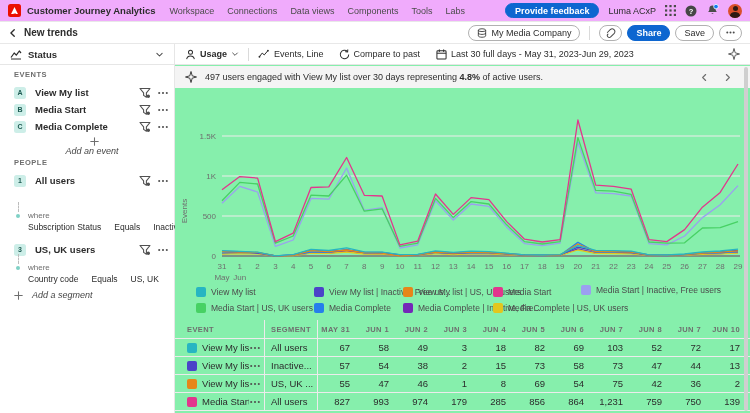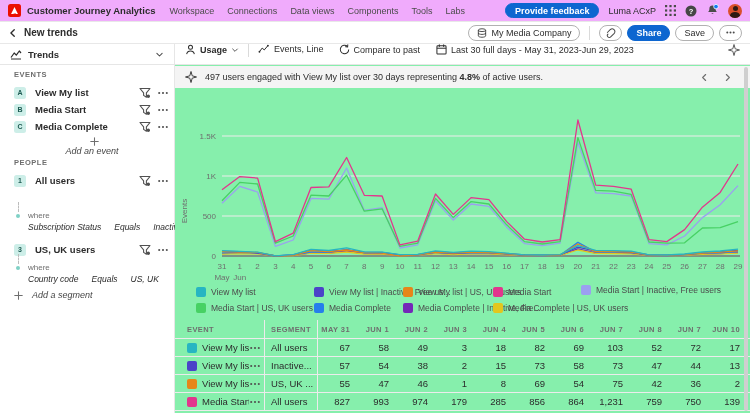--- a/index.html
+++ b/index.html
@@ -32,21 +32,21 @@
        padding:0 8px;font-size:9px;background:#fff;color:#2c2c2c;cursor:pointer;white-space:nowrap;box-sizing:border-box;}
   .btn.primary{background:#0d66d0;border-color:#0d66d0;color:#fff;font-weight:700;}
   .btn.icononly{padding:0 5px;}
   .vdiv{width:1px;height:14px;background:#dadada;margin:0 4px;}
   
   .toolrow-left{position:absolute;left:0;top:44px;width:175px;height:21px;border-bottom:1px solid #e6e6e6;
                 border-right:1px solid #e6e6e6;display:flex;align-items:center;padding:0 10px;box-sizing:border-box;cursor:pointer;}
   .toolrow-left .lbl{font-size:9.5px;font-weight:700;margin-left:6px;}
   .toolrow-left .chev{margin-left:auto;}
   .toolrow-main{position:absolute;left:175px;top:44px;width:575px;height:21px;border-bottom:1px solid #e6e6e6;
-                display:flex;align-items:flex-start;padding:0 10px;box-sizing:border-box;}
+                display:flex;align-items:center;padding:0 10px;box-sizing:border-box;}
   .tool-group{display:flex;align-items:center;gap:4px;cursor:pointer;white-space:nowrap;}
   .tool-group .lbl{font-size:9px;color:#2c2c2c;}
   .tool-group .lbl.b{font-weight:700;}
   .vsep{width:1px;height:13px;background:#dadada;margin:0 9px;}
   .insights-toggle{margin-left:auto;cursor:pointer;}
   
   .leftpanel{position:absolute;left:0;top:65px;width:175px;height:348px;border-right:1px solid #e6e6e6;
              box-sizing:border-box;background:#fff;}
   .sec-label{position:absolute;left:14px;font-size:7.5px;font-weight:700;letter-spacing:.5px;color:#6e6e6e;}
   .p-item{position:absolute;left:0;width:175px;height:17px;display:flex;align-items:center;cursor:pointer;}
@@ -54,21 +54,21 @@
          display:flex;align-items:center;justify-content:center;margin-left:14px;flex:0 0 auto;}
   .p-item .p-label{font-size:9.5px;font-weight:700;margin-left:9px;flex:1;white-space:nowrap;overflow:hidden;}
   .p-item .ic{margin-right:6px;flex:0 0 auto;cursor:pointer;}
   .p-add{position:absolute;left:0;width:175px;height:16px;display:flex;align-items:center;cursor:pointer;}
   .p-add .p-label{font-size:9px;font-style:italic;color:#464646;margin-left:9px;}
   .p-add .plus{margin-left:14px;}
   .where-block{position:absolute;left:0;width:175px;height:26px;}
   .where-dot{position:absolute;left:16px;top:3px;width:4px;height:4px;border-radius:50%;background:#7fd1c6;}
   .where-line{position:absolute;left:17.5px;top:-9px;height:10px;border-left:1px dashed #bcbcbc;}
   .where-lbl{position:absolute;left:28px;top:0;font-size:8px;color:#6e6e6e;}
-  .where-clause{position:absolute;left:28px;top:11px;display:flex;gap:13px;font-size:8.5px;color:#2c2c2c;white-space:nowrap;font-style:italic;}
+  .where-clause{position:absolute;left:28px;top:11px;display:flex;gap:13px;font-size:8.5px;color:#2c2c2c;white-space:nowrap;}
   
   .main{position:absolute;left:175px;top:65px;width:575px;height:348px;background:#86efac;}
   .insight{position:absolute;left:0;top:1px;width:575px;height:22px;background:#f4f4f4;
            display:flex;align-items:center;padding:0 10px;box-sizing:border-box;}
   .insight-text{font-size:9px;margin-left:8px;white-space:nowrap;}
   .insight-text b{font-weight:700;}
   .insight-nav{margin-left:auto;display:flex;gap:14px;margin-right:8px;}
   .insight-nav span{cursor:pointer;display:flex;align-items:center;}
   
   .legend{position:absolute;left:0;top:220px;width:575px;height:34px;}
@@ -181,21 +181,21 @@
         </svg>
     </button>
   </div>
 </div>
 
 <div class="toolrow-left">
   <svg width="12" height="12" viewBox="0 0 12 12">
       <path d="M1 9.5 4.2 5 6.3 7.2 9.3 3 11 5" fill="none" stroke="#2c2c2c" stroke-width="1.2" stroke-linejoin="round"></path>
       <path d="M1 11h10" stroke="#2c2c2c" stroke-width="1"></path>
     </svg>
-  <span class="lbl">Trends</span>
+  <span class="lbl">Status</span>
   <span class="chev">
     <svg width="9" height="9" viewBox="0 0 12 12">
         <path d="M2.5 4.5 6 8 9.5 4.5" fill="none" stroke="#4b4b4b" stroke-width="1.4" stroke-linecap="round" stroke-linejoin="round"></path>
       </svg>
   </span>
 </div>
 <div class="toolrow-main">
   <div class="tool-group">
     <svg width="11" height="11" viewBox="0 0 12 12">
         <circle cx="6" cy="3.6" r="2.2" fill="none" stroke="#2c2c2c" stroke-width="1.1"></circle>

